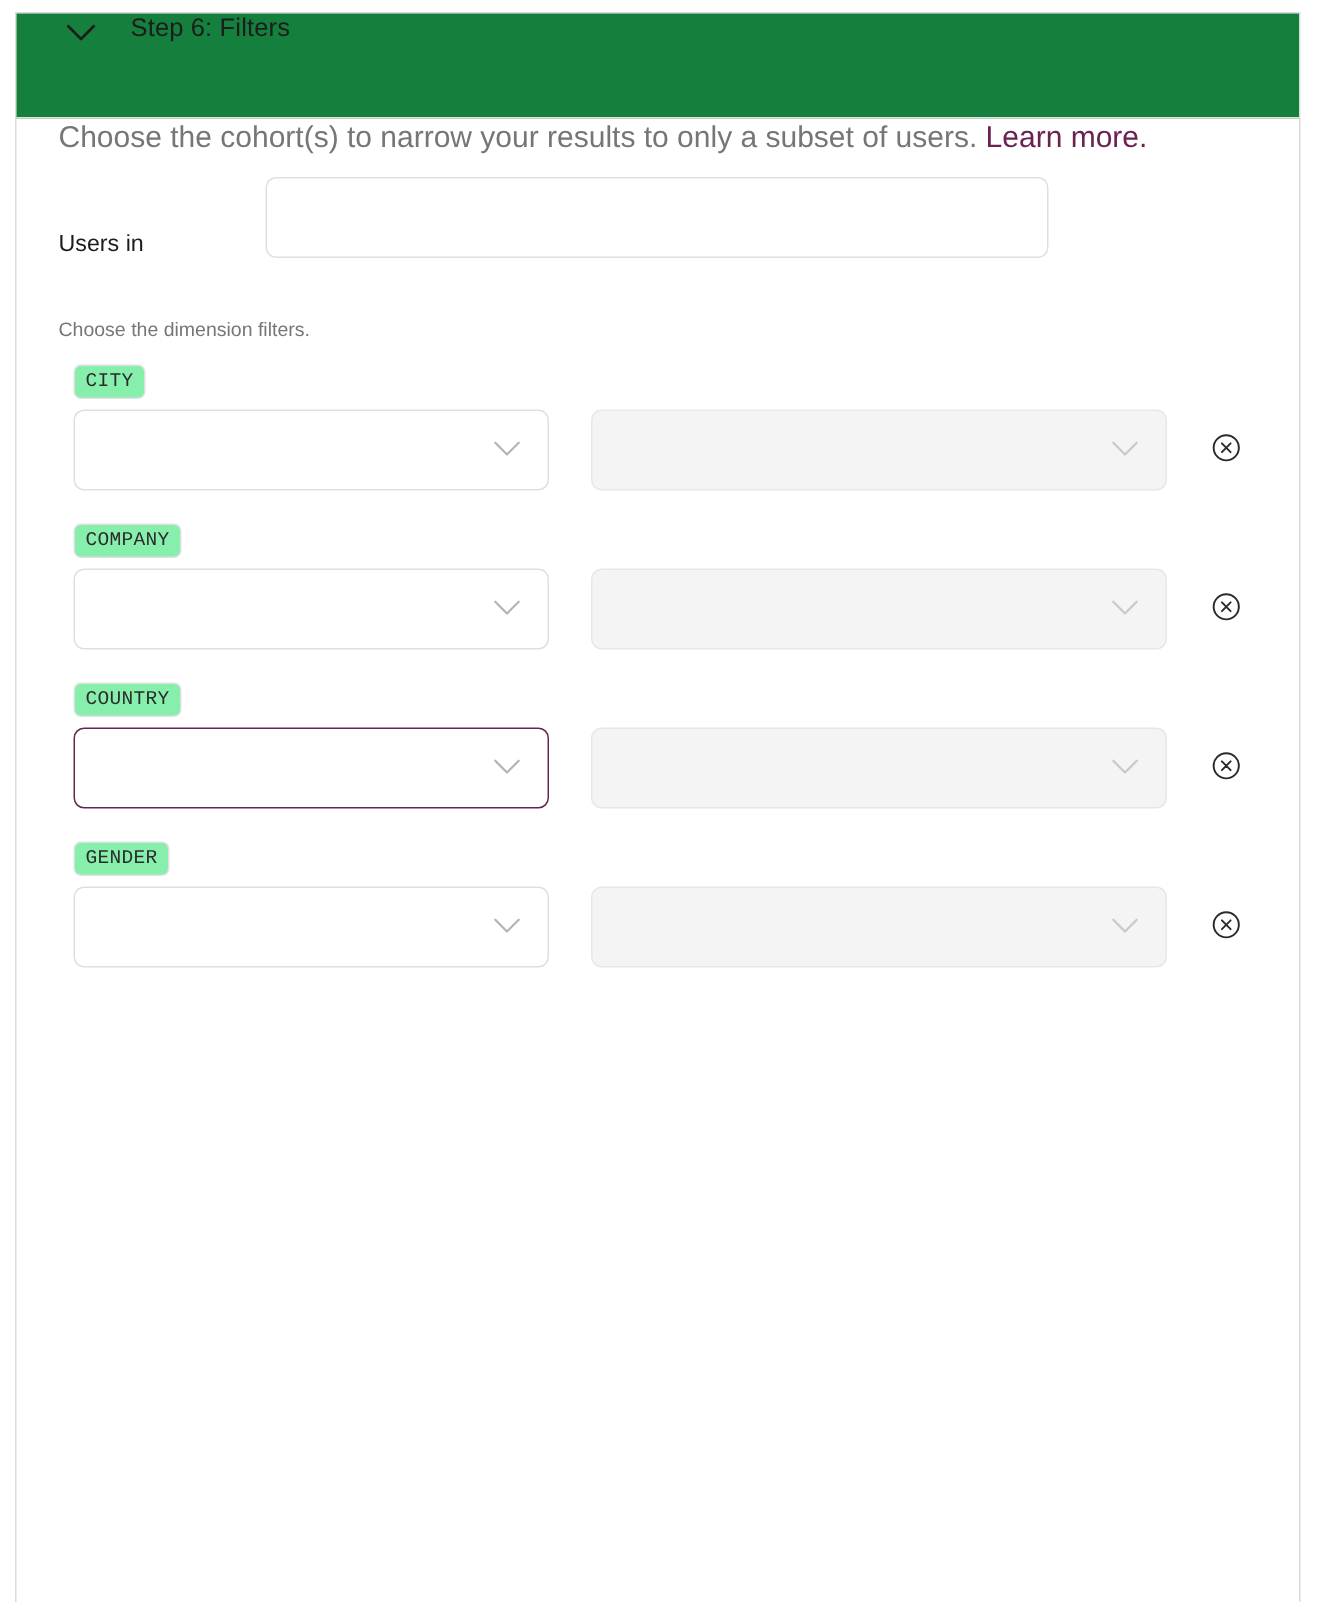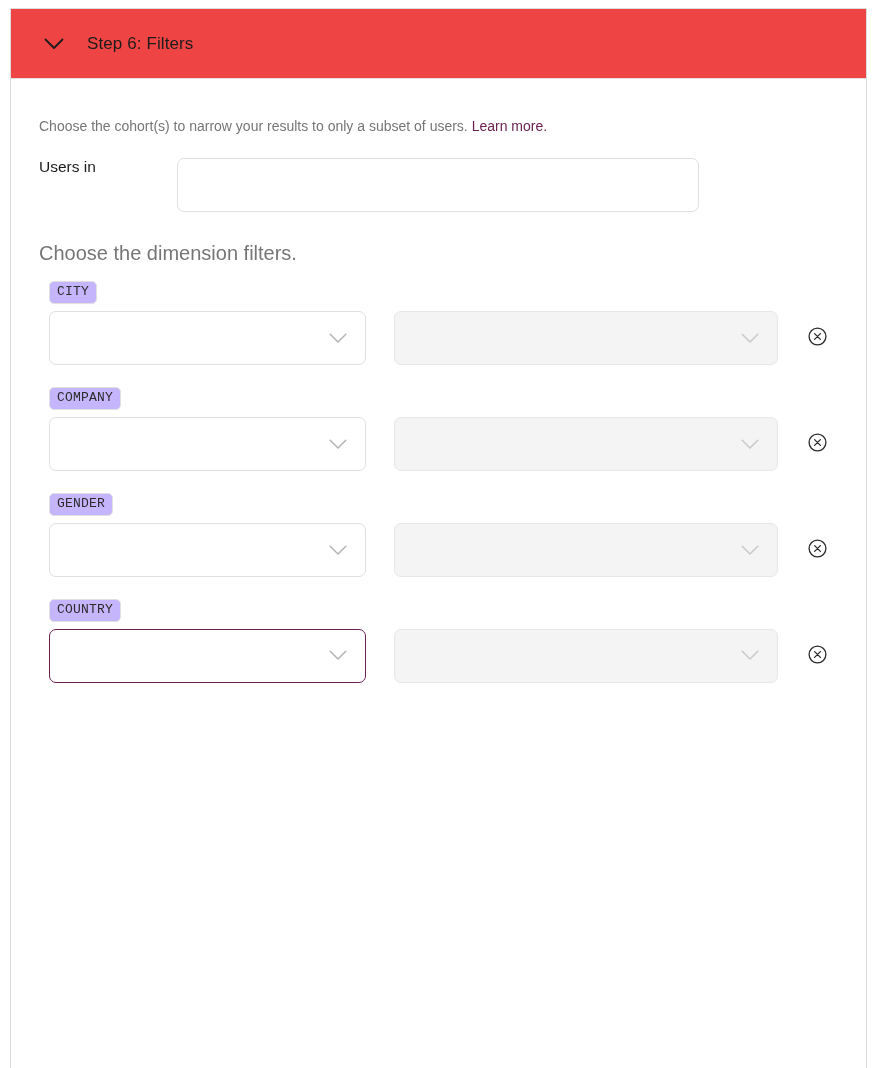--- a/index.html
+++ b/index.html
@@ -31,24 +31,24 @@
     border-left: 1px solid #dcdcdc;
     border-right: 1px solid #dcdcdc;
     border-top: 1px solid #dcdcdc;
     box-sizing: border-box;
     background: #ffffff;
   }
 
   
   .accordion-header {
     height: 70px;
-    background: #ef4444;
+    background: #15803d;
     border-bottom: 1px solid #e3e3e3;
     display: flex;
-    align-items: center;
+    align-items: flex-start;
     padding-left: 30px;
     box-sizing: border-box;
     cursor: pointer;
   }
   .chev-header {
     width: 26px;
     height: 26px;
     flex: 0 0 26px;
     display: flex;
     align-items: center;
@@ -61,34 +61,33 @@
     font-weight: 400;
     letter-spacing: .1px;
   }
 
   
   .body {
     padding: 0 28px;
   }
 
   .desc {
-    font-size: 14px;
+    font-size: 20px;
     color: #767676;
-    margin-top: 38px;
     line-height: 1.3;
   }
   .desc .link {
     color: #6c2251;
     text-decoration: none;
   }
 
   
   .cohort-row {
     display: flex;
-    align-items: flex-start;
+    align-items: flex-end;
     margin-top: 23px;
     height: 44px;
   }
   .cohort-label {
     width: 138px;
     flex: 0 0 138px;
     font-size: 15.5px;
     color: #1c1c1c;
   }
   .cohort-field {
@@ -115,38 +114,38 @@
     background: #e6e6e6;
   }
   .and-text {
     font-size: 18px;
     color: #767676;
     padding: 0 20px;
   }
 
   
   .dim-heading {
-    font-size: 20px;
+    font-size: 13px;
     color: #767676;
     margin-top: 40px;
   }
 
   .filter-rows {
     margin-top: 16px;
     padding-left: 10px;
   }
   .filter-row {
     margin-bottom: 22px;
   }
   .badge {
     display: inline-block;
     font-family: "Liberation Mono", "DejaVu Sans Mono", monospace;
     font-size: 13px;
     color: #2b2b2b;
-    background: #c4b5fd;
+    background: #86efac;
     border: 1px solid #e0e0e0;
     border-radius: 5px;
     padding: 3px 7px 3px 7px;
     line-height: 1.15;
     letter-spacing: .2px;
   }
   .filter-controls {
     display: flex;
     align-items: center;
     margin-top: 7px;
@@ -268,44 +267,44 @@
                   </svg>
                 </span>
               </div>
               <button class="remove-btn">
                 <span><svg width="19" height="19" viewBox="0 0 19 19" fill="none" xmlns="http://www.w3.org/2000/svg">
                     <circle cx="9.5" cy="9.5" r="8.4" stroke="#2b2b2b" stroke-width="1.3"></circle>
                     <path d="M6.6 6.6 L12.4 12.4 M12.4 6.6 L6.6 12.4" stroke="#2b2b2b" stroke-width="1.3" stroke-linecap="round"></path>
                   </svg></span>
               </button>
             </div></div>
-          <div class="filter-row"><span class="badge">GENDER</span><div class="filter-controls">
-              <div class="select left">
+          <div class="filter-row"><span class="badge">COUNTRY</span><div class="filter-controls">
+              <div class="select left focused">
                 <span class="chev">
                   <svg width="18" height="11" viewBox="0 0 18 11" fill="none" xmlns="http://www.w3.org/2000/svg">
                     <path d="M1.2 1.2 L9 9 L16.8 1.2" stroke="#b4b4b4" stroke-width="1.5" stroke-linecap="round" stroke-linejoin="round"></path>
                   </svg>
                 </span>
               </div>
               <div class="select right">
                 <span class="chev">
                   <svg width="18" height="11" viewBox="0 0 18 11" fill="none" xmlns="http://www.w3.org/2000/svg">
                     <path d="M1.2 1.2 L9 9 L16.8 1.2" stroke="#c9c9c9" stroke-width="1.5" stroke-linecap="round" stroke-linejoin="round"></path>
                   </svg>
                 </span>
               </div>
               <button class="remove-btn">
                 <span><svg width="19" height="19" viewBox="0 0 19 19" fill="none" xmlns="http://www.w3.org/2000/svg">
                     <circle cx="9.5" cy="9.5" r="8.4" stroke="#2b2b2b" stroke-width="1.3"></circle>
                     <path d="M6.6 6.6 L12.4 12.4 M12.4 6.6 L6.6 12.4" stroke="#2b2b2b" stroke-width="1.3" stroke-linecap="round"></path>
                   </svg></span>
               </button>
             </div></div>
-          <div class="filter-row"><span class="badge">COUNTRY</span><div class="filter-controls">
-              <div class="select left focused">
+          <div class="filter-row"><span class="badge">GENDER</span><div class="filter-controls">
+              <div class="select left">
                 <span class="chev">
                   <svg width="18" height="11" viewBox="0 0 18 11" fill="none" xmlns="http://www.w3.org/2000/svg">
                     <path d="M1.2 1.2 L9 9 L16.8 1.2" stroke="#b4b4b4" stroke-width="1.5" stroke-linecap="round" stroke-linejoin="round"></path>
                   </svg>
                 </span>
               </div>
               <div class="select right">
                 <span class="chev">
                   <svg width="18" height="11" viewBox="0 0 18 11" fill="none" xmlns="http://www.w3.org/2000/svg">
                     <path d="M1.2 1.2 L9 9 L16.8 1.2" stroke="#c9c9c9" stroke-width="1.5" stroke-linecap="round" stroke-linejoin="round"></path>

